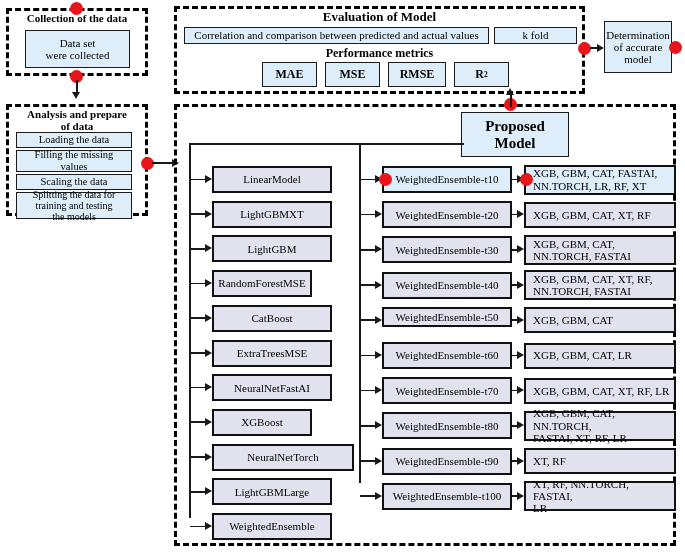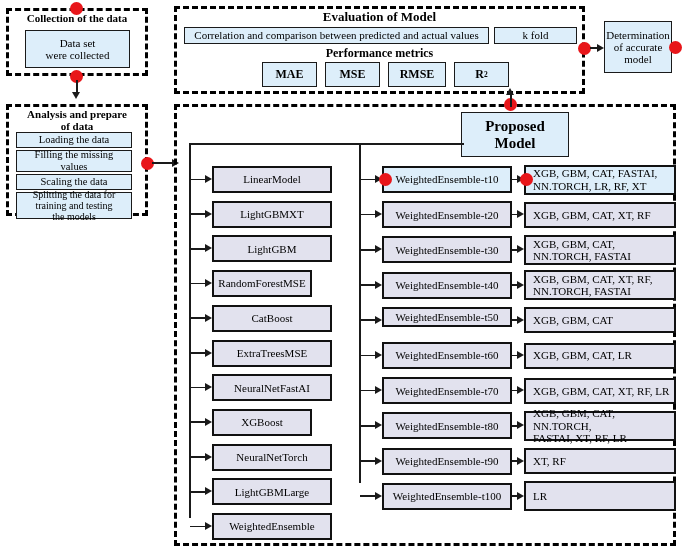--- a/index.html
+++ b/index.html
@@ -185,21 +185,21 @@
     <div class="node lav heavy t11" style="left: 212px; top: 374.2px; width: 120px; height: 27px;">
       <span>NeuralNetFastAI</span>
     </div>
     <div class="hline" style="left: 190px; top: 386.7px; width: 16px;"></div>
     <div class="arrowR" style="left: 205px; top: 383.2px;"></div>
     <div class="node lav heavy t11" style="left: 212px; top: 408.9px; width: 100px; height: 27px;">
       <span>XGBoost</span>
     </div>
     <div class="hline" style="left: 190px; top: 421.4px; width: 16px;"></div>
     <div class="arrowR" style="left: 205px; top: 417.9px;"></div>
-    <div class="node lav heavy t11" style="left: 212px; top: 443.6px; width: 120px; height: 27px;">
+    <div class="node lav heavy t11" style="left: 212px; top: 443.6px; width: 142px; height: 27px;">
       <span>NeuralNetTorch</span>
     </div>
     <div class="hline" style="left: 190px; top: 456.1px; width: 16px;"></div>
     <div class="arrowR" style="left: 205px; top: 452.6px;"></div>
     <div class="node lav heavy t11" style="left: 212px; top: 478.3px; width: 120px; height: 27px;">
       <span>LightGBMLarge</span>
     </div>
     <div class="hline" style="left: 190px; top: 490.8px; width: 16px;"></div>
     <div class="arrowR" style="left: 205px; top: 487.3px;"></div>
     <div class="node lav heavy t11" style="left: 212px; top: 513px; width: 120px; height: 27px;">
@@ -307,15 +307,16 @@
       <span>XT, RF</span>
     </div>
     <div class="node heavy t11 lav" style="left: 382px; top: 482.8px; width: 130px; height: 27px;">
       <span>WeightedEnsemble-t100</span>
     </div>
     <div class="hline" style="left: 360px; top: 495.3px; width: 16px;"></div>
     <div class="arrowR" style="left: 375px; top: 491.8px;"></div>
     <div class="hline" style="left: 512px; top: 495.3px; width: 6px;"></div>
     <div class="arrowR" style="left: 517px; top: 491.8px;"></div>
     <div class="node heavy t11 lav" style="left: 524px; top: 481.3px; width: 152px; height: 30px; flex-direction: column; align-items: flex-start; justify-content: center; padding-left: 7px; text-align: left;">
+      <span>XT, RF, NN.TORCH, FASTAI,</span>
       <span>LR</span>
     </div>
   </div>
 
 </body></html>

